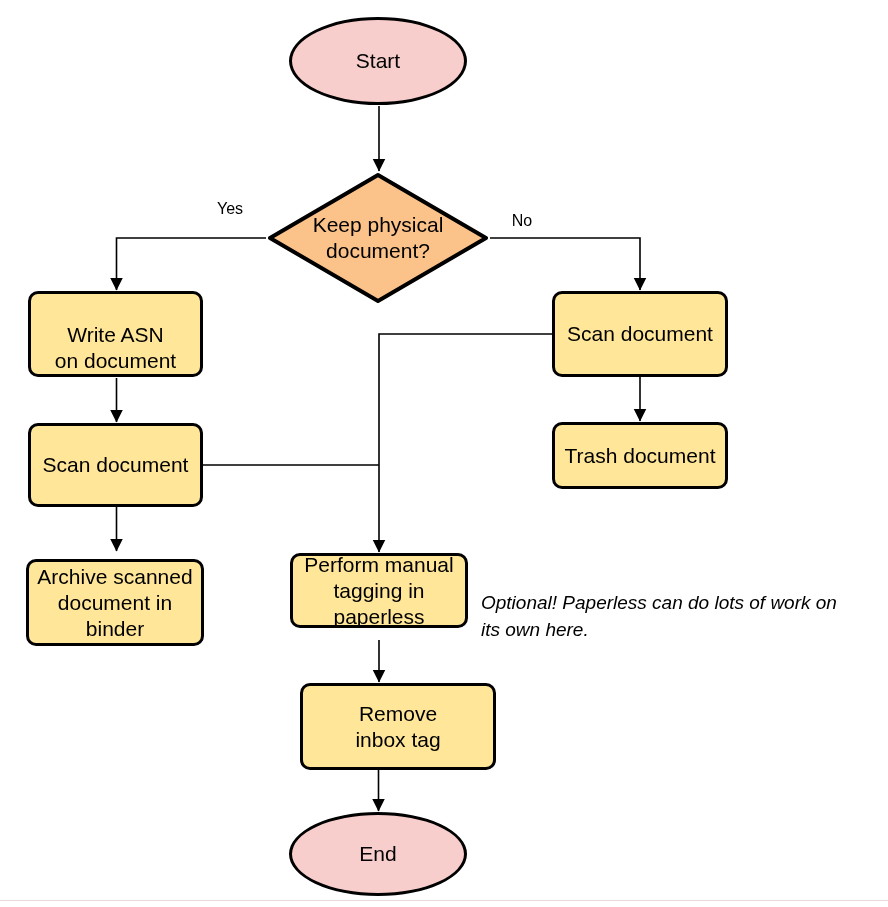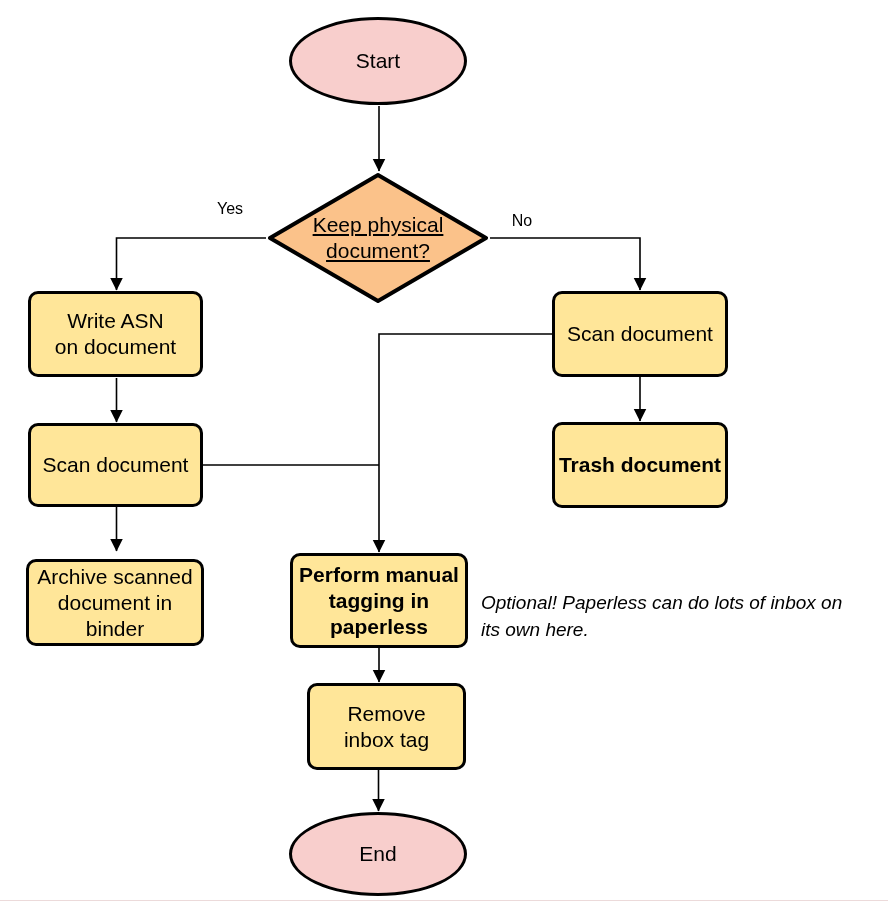--- a/index.html
+++ b/index.html
@@ -64,21 +64,20 @@
   }
   .decision .diamond-shape polygon {
     fill: var(--decision-fill, #FBC28A);
     stroke: var(--node-stroke, #000000);
     stroke-width: 4;
     stroke-linejoin: round;
   }
   .decision .label {
     position: relative;
     z-index: 1;
-    text-decoration: underline;
   }
   .edge-label {
     position: absolute;
     transform: translate(-50%, -50%);
     font-size: 16px;
     line-height: 1;
   }
   .annotation {
     position: absolute;
     font-size: 19px;
@@ -127,53 +126,53 @@
       <polygon points="112,3 220,66 112,129 4,66"></polygon>
     </svg>
     <span class="label">Keep physical
 document?</span>
   </div>
 
   <div class="edge-label" style="left:230px; top:209px;">Yes</div>
 
   <div class="edge-label" style="left:522px; top:221px;text-align:center;">No</div>
 
-  <div class="node process" style="left:28px; top:291px; width:175px; height:86px;">
+  <div class="node process" style="left:28px; top:291px; width:175px; height:86px;align-items:flex-end;">
     <span class="label">Write ASN
 on document</span>
   </div>
 
   <div class="node process" style="left:28px; top:423px; width:175px; height:84px;">
     <span class="label">Scan document</span>
   </div>
 
   <div class="node process" style="left:26px; top:559px; width:178px; height:87px;">
     <span class="label">Archive scanned
 document in
 binder</span>
   </div>
 
   <div class="node process" style="left:552px; top:291px; width:176px; height:86px;">
     <span class="label">Scan document</span>
   </div>
 
-  <div class="node process" style="left:552px; top:422px; width:176px; height:86px;font-weight:bold;">
+  <div class="node process" style="left:552px; top:422px; width:176px; height:67px;">
     <span class="label">Trash document</span>
   </div>
 
-  <div class="node process" style="left:290px; top:553px; width:178px; height:95px;font-weight:bold;">
+  <div class="node process" style="left:290px; top:553px; width:178px; height:75px;">
     <span class="label">Perform manual
 tagging in
 paperless</span>
   </div>
 
-  <div class="annotation" style="left:481px; top:589px;">Optional! Paperless can do lots of inbox on
+  <div class="annotation" style="left:481px; top:589px;">Optional! Paperless can do lots of work on
 its own here.</div>
 
-  <div class="node process" style="left:307px; top:683px; width:159px; height:87px;text-align:center;">
+  <div class="node process" style="left:300px; top:683px; width:196px; height:87px;text-align:center;">
     <span class="label">Remove
 inbox tag</span>
   </div>
 
   <div class="node terminal" style="left:289px; top:812px; width:178px; height:84px;">
     <span class="label">End</span>
   </div>
 
   <div class="bottom-divider"></div>
 

